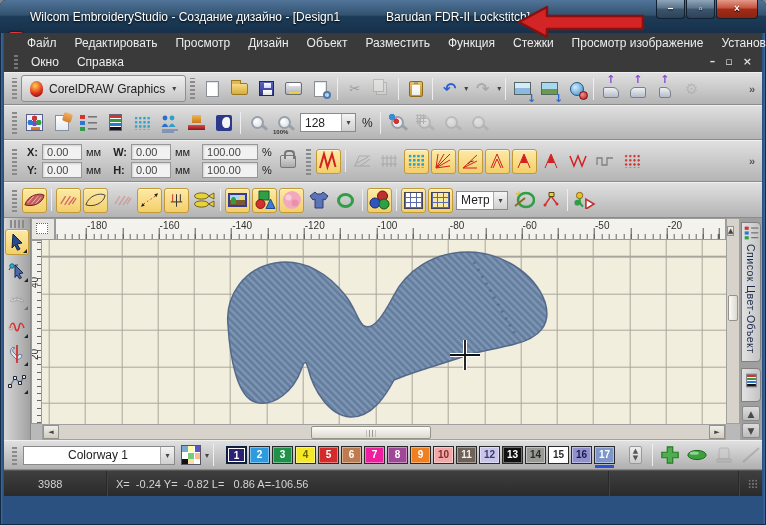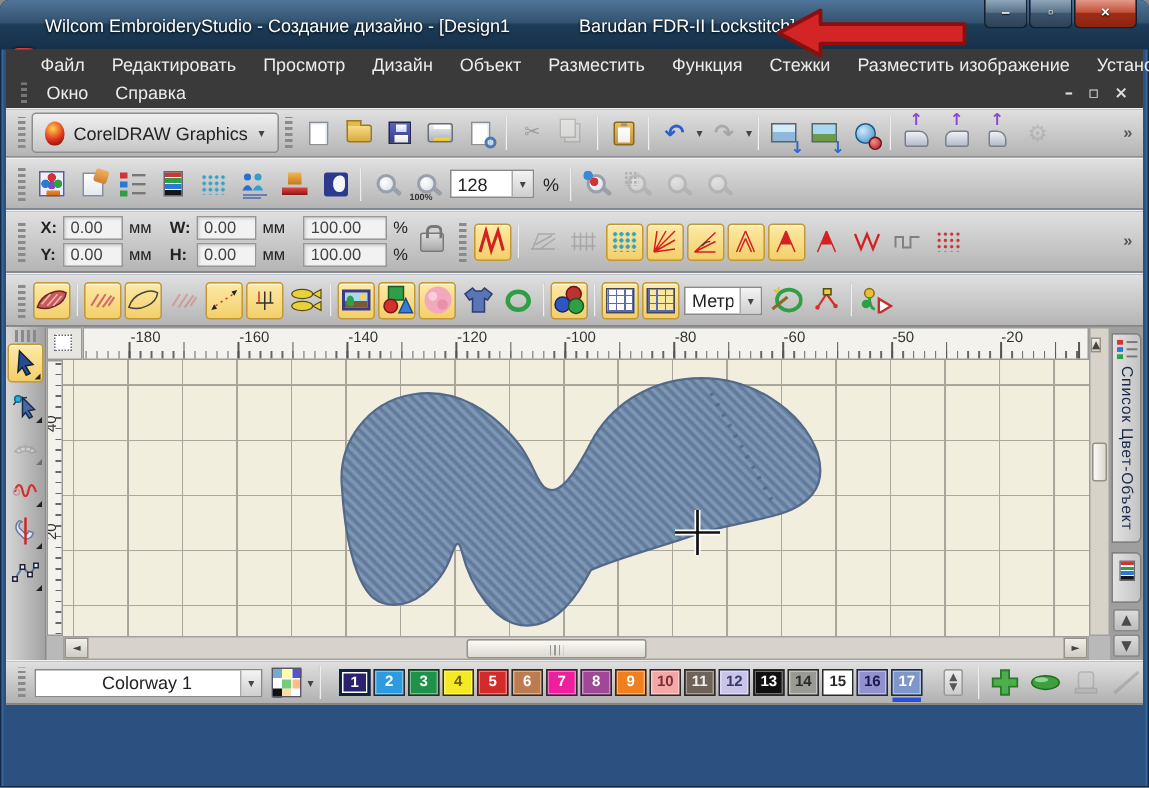--- a/index.html
+++ b/index.html
@@ -197,21 +197,21 @@
     <div class="mrow" id="menurow1">
         <span class="mgrip"></span>
         <span class="mitem">Файл</span>
         <span class="mitem">Редактировать</span>
         <span class="mitem">Просмотр</span>
         <span class="mitem">Дизайн</span>
         <span class="mitem">Объект</span>
         <span class="mitem">Разместить</span>
         <span class="mitem">Функция</span>
         <span class="mitem">Стежки</span>
-        <span class="mitem">Разместить изображение</span>
+        <span class="mitem">Просмотр изображение</span>
         <span class="mitem">Установка</span>
       </div>
     <div class="mrow" id="menurow2">
         <span class="mgrip"></span>
       <span class="mitem">Окно</span>
         <span class="mitem">Справка</span>
         <div id="mdibtns">
         <span>–</span>
         <span>▫</span>
         <span>×</span>
@@ -742,13 +742,22 @@
         </span>
         <span class="tb">
           <i class="icbars"></i>
         </span>
         <span class="tb dim">
           <i class="istripes"></i>
         </span>
       </span>
   </div>
 
+  <div id="status1" class="band">
+    <span class="scount">3988</span>
+    <span class="ssep"></span>
+    <span class="scoords">X=  -0.24 Y=  -0.82 L=   0.86 A=-106.56</span>
+    <span class="flex"></span>
+    <span class="ssep" style="margin-right:120px;"></span>
+    <span class="ssep"></span>
+    <span class="sgrip"></span>
+  </div>
 </div>
 
 </body></html>

